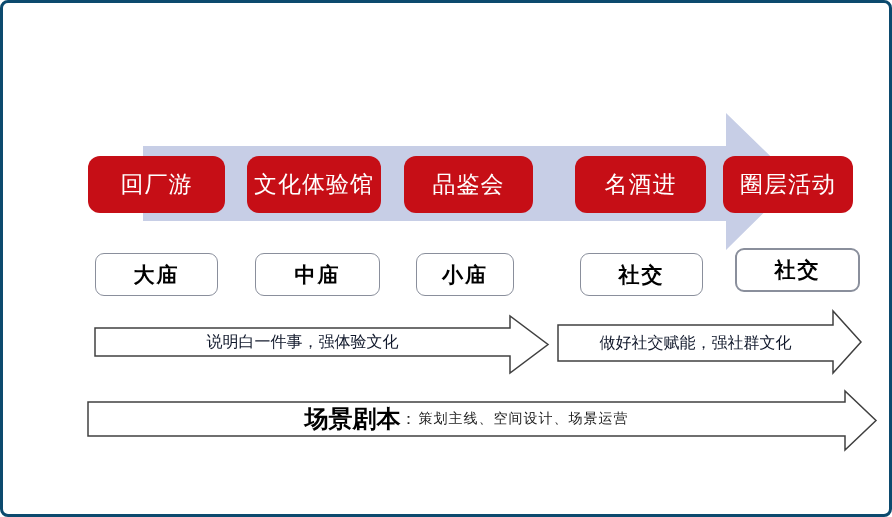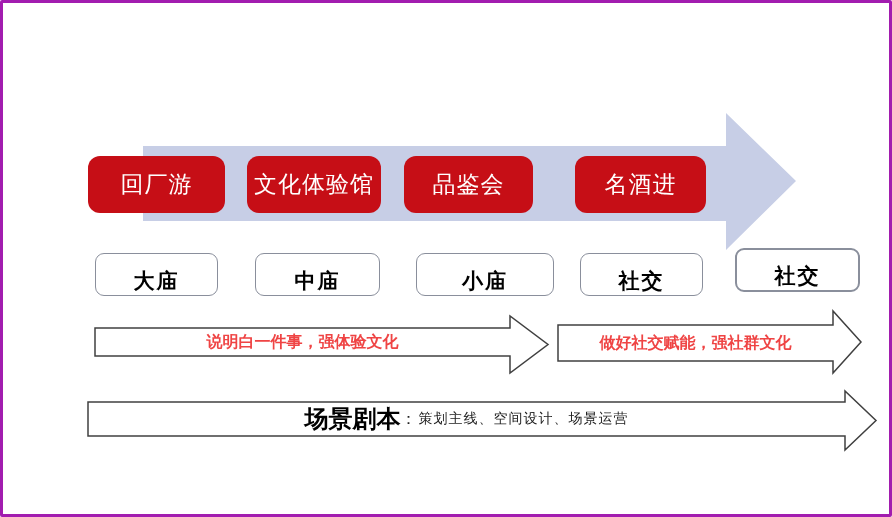--- a/index.html
+++ b/index.html
@@ -1,50 +1,50 @@
 <!DOCTYPE html>
 <html><head>
 <meta charset="utf-8">
 <style>
   html,body{margin:0;padding:0;background:#fff;font-family:"Liberation Sans","DejaVu Sans",sans-serif;}
   .canvas{
     position:relative;width:892px;height:517px;box-sizing:border-box;
-    background:#ffffff;border:3px solid #a21caf;border-radius:2px;overflow:hidden;
+    background:#ffffff;border:3px solid #0c4a6e;border-radius:8px;overflow:hidden;
   }
   .shapes{position:absolute;left:0;top:0;width:892px;height:517px;pointer-events:none;}
 
   
   .stage{
     position:absolute;top:153px;height:57px;background:#c60e16;border-radius:12px;
     display:flex;align-items:center;justify-content:center;
     color:#ffffff;font-size:23px;letter-spacing:1px;white-space:nowrap;
   }
   .s1{left:85px;width:137px;}
   .s2{left:244px;width:134px;}
   .s3{left:401px;width:129px;}
   .s4{left:560px;width:131px;margin-left:12px;}
   .s5{left:720px;width:130px;}
 
   
   .tier{
     position:absolute;top:250px;height:43px;background:#ffffff;
     border:1.5px solid #8a8f9c;border-radius:9px;box-sizing:border-box;
-    display:flex;align-items:flex-end;justify-content:center;
+    display:flex;align-items:center;justify-content:center;
     color:#000000;font-size:21px;font-weight:bold;letter-spacing:2px;white-space:nowrap;
   }
   .t1{left:92px;width:123px;}
   .t2{left:252px;width:125px;}
-  .t3{left:413px;width:138px;}
+  .t3{left:413px;width:98px;}
   .t4{left:577px;width:123px;}
   .t5{left:732px;width:125px;top:245px;height:44px;border-width:2px;}
 
   
   .flow-label{
     position:absolute;display:flex;align-items:center;justify-content:center;
-    color:#ef4444;font-size:16px;white-space:nowrap;font-weight:bold;
+    color:#0f172a;font-size:16px;white-space:nowrap;
   }
   .f1{left:92px;top:325px;width:415px;height:28px;}
   .f2{left:555px;top:322px;width:275px;height:36px;}
 
   .scenario-label{
     position:absolute;left:85px;top:399px;width:757px;height:34px;
     display:flex;align-items:center;justify-content:center;white-space:nowrap;color:#111;
   }
   .scenario-label .title{font-weight:bold;font-size:24px;color:#000;}
   .scenario-label .sep{font-size:16px;color:#222;margin-right:2px;}
@@ -71,20 +71,23 @@
   </div>
   <div class="stage s2">
     <span>文化体验馆</span>
   </div>
   <div class="stage s3">
     <span>品鉴会</span>
   </div>
   <div class="stage s4">
     <span>名酒进</span>
   </div>
+  <div class="stage s5">
+    <span>圈层活动</span>
+  </div>
 
   <div class="tier t1">
     <span>大庙</span>
   </div>
   <div class="tier t2">
     <span>中庙</span>
   </div>
   <div class="tier t3">
     <span>小庙</span>
   </div>

